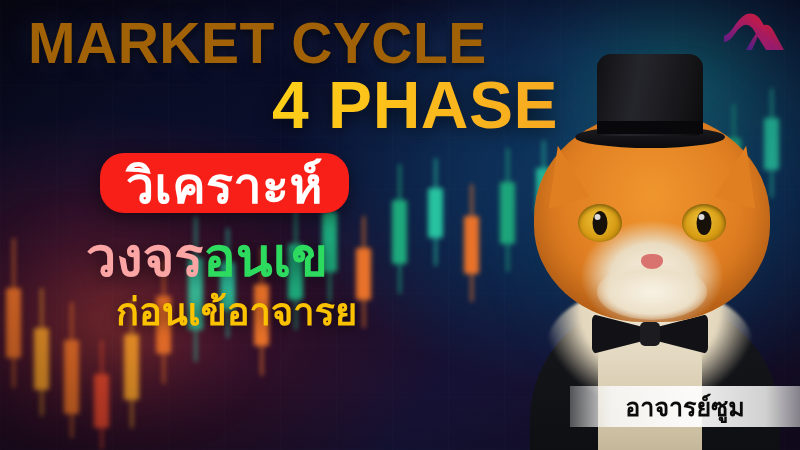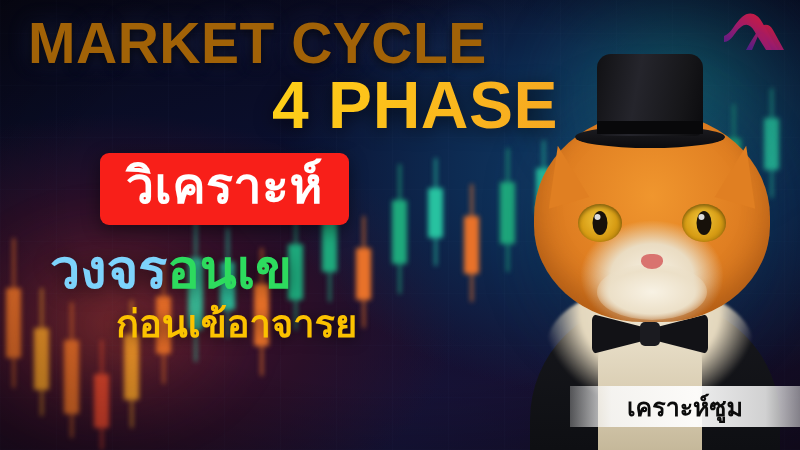--- a/index.html
+++ b/index.html
@@ -173,35 +173,35 @@
     -webkit-background-clip:text; background-clip:text;
     -webkit-text-fill-color:transparent; color:transparent;
     filter:drop-shadow(0 3px 9px rgba(0,0,0,.6));
     white-space:nowrap;
     text-align:right;
   }
 
   .badge-red{
     display:inline-block; margin-top:14px; margin-left:72px;
     background:#f81f19;
-    border-radius:9px;
-    padding:6px 26px 12px 26px;
+    border-radius:24px;
+    padding:6px 26px 0 26px;
     box-shadow:0 5px 18px rgba(0,0,0,.45);
   }
   .badge-red span{
     font-size:50px; line-height:1.08; font-weight:700; color:#fff;
     letter-spacing:.5px; white-space:nowrap;
   }
 
   .line-cycle{
     margin-top:16px; margin-left:22px;
     font-size:54px; line-height:1.06; font-weight:700; white-space:nowrap;
     filter:drop-shadow(0 3px 9px rgba(0,0,0,.6));
   }
-  .line-cycle .w{ color:#7dd3fc; }
+  .line-cycle .w{ color:#fca5a5;margin-left:36px; }
   .line-cycle .g{ color:#2ddb5e; }
 
   .line-before{
     margin-top:6px; margin-left:88px;
     font-size:38px; line-height:1.08; font-weight:700; color:#fbc200;
     white-space:nowrap;
     filter:drop-shadow(0 2px 7px rgba(0,0,0,.6));
   }
 
   
@@ -376,16 +376,16 @@
     </div>
 
     <div class="line-cycle">
       <span class="w">วงจร</span><span class="g">อนเข</span>
     </div>
 
     <div class="line-before">ก่อนเข้อาจารย</div>
   </div>
 
   <div class="name-badge">
-    <span>เคราะห์ซูม</span>
+    <span>อาจารย์ซูม</span>
   </div>
 
 </div>
 
 </body></html>

